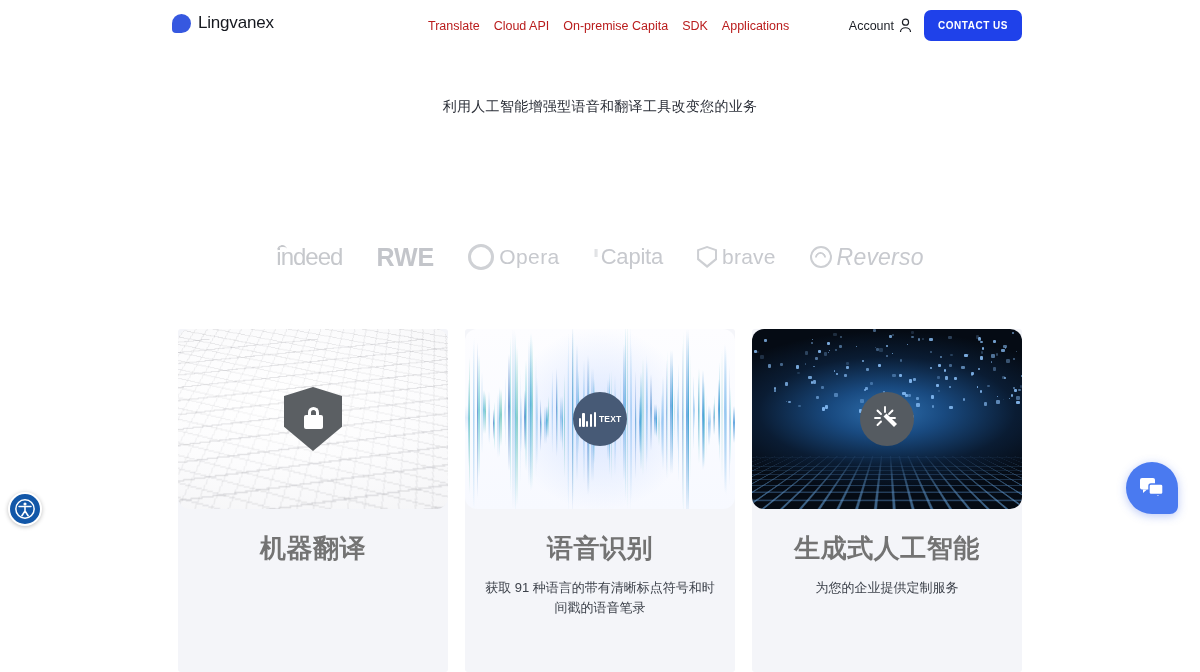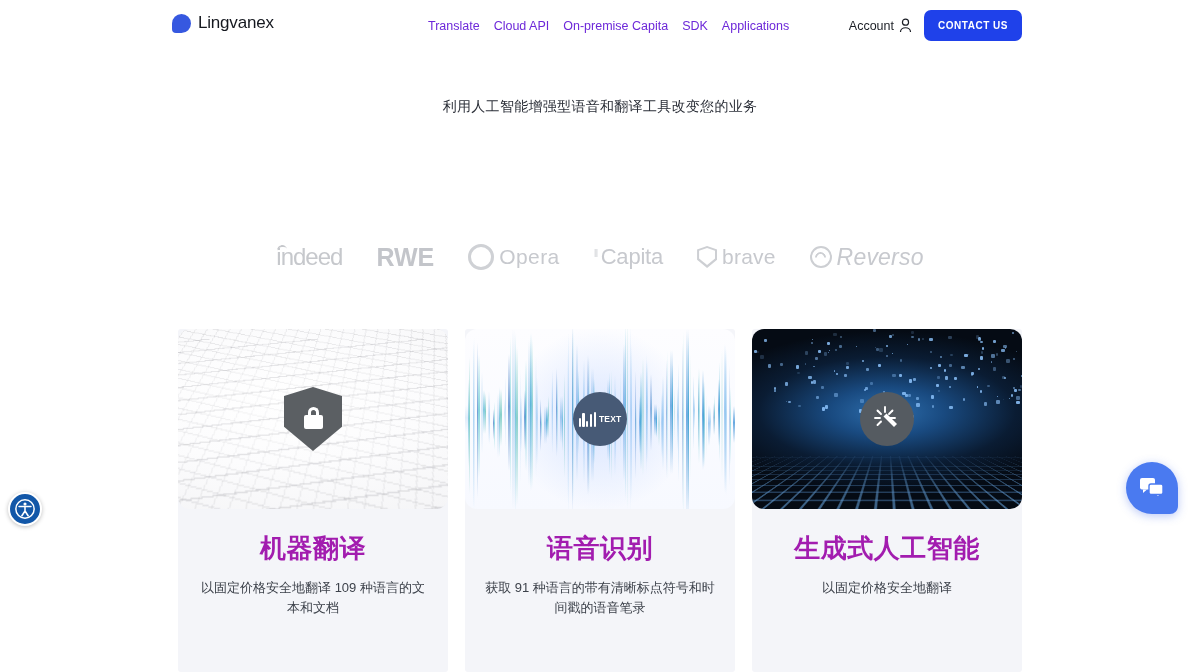--- a/index.html
+++ b/index.html
@@ -29,21 +29,21 @@
     display:block;
   }
   .brand-name {
     font-size: 17px; letter-spacing: -0.2px; color: #15181f; font-weight: 400;
   }
   .nav {
     position: absolute; left: 428px; top: 19px;
     display: flex; align-items: center; gap: 14px;
   }
   .nav a {
-    font-size: 12.5px; color: #6d28d9; text-decoration: none; white-space: nowrap;
+    font-size: 12.5px; color: #b91c1c; text-decoration: none; white-space: nowrap;
   }
   .account {
     position: absolute; right: 288px; top: 18px;
     display: flex; align-items: center; gap: 5px;
     font-size: 12.5px; color: #1b1e25; cursor: pointer;
   }
   .account-icon { width: 13px; height: 15px; display:block; }
   .contact-btn {
     position: absolute; right: 178px; top: 10px;
     width: 98px; height: 31px; border-radius: 7px;
@@ -207,21 +207,21 @@
   }
   .eqbars { display:flex; align-items:flex-end; gap:1.6px; height:15px;}
   .eqbars span{display:block;width:2.2px;background:#fff;border-radius:1px;}
   .text-label { color:#fff; font-size:8.5px; font-weight:bold; letter-spacing:.2px;}
   .icon-wand {
     width: 54px; height: 54px; border-radius: 50%;
     background: #555b61; display:flex;align-items:center;justify-content:center;
   }
 
   .card-title {
-    margin-top: 22px; font-size: 26px; font-weight: bold; color: #a21caf; letter-spacing:.5px;
+    margin-top: 22px; font-size: 26px; font-weight: bold; color: #737373; letter-spacing:.5px;
   }
   .card-desc {
     margin-top: 12px; width: 232px; text-align: center;
     font-size: 13px; line-height: 20px; color: #3d424b;
   }
 
   
   .a11y-btn {
     position: absolute; left: 8px; bottom: 8px;
     width: 34px; height: 34px; border-radius: 50%;
@@ -321,21 +321,20 @@
         <div class="card-icon">
           <span class="icon-shield">
             <span class="lock">
                 <span class="sh"></span>
                 <span class="body"></span>
               </span>
           </span>
         </div>
       </div>
       <div class="card-title">机器翻译</div>
-      <div class="card-desc">以固定价格安全地翻译 109 种语言的文本和文档</div>
     </div>
 
     <div class="card">
       <div class="card-img bg-wave">
         <span class="bars" id="waveBars">
             <i style="left:0.00%;width:2.6px;top:42%;bottom:42%;background:linear-gradient(180deg,rgba(255,255,255,0) 0%,#1f7fd0 45%,rgba(255,255,255,0) 100%);opacity:0.12;"></i>
             <i style="left:0.96%;width:1.4px;top:27.764622097859377%;bottom:23.247482310699088%;background:linear-gradient(180deg,rgba(255,255,255,0) 0%,#2aa6c8 45%,rgba(255,255,255,0) 100%);opacity:0.55;"></i>
             <i style="left:1.43%;width:1.4px;top:15.753402655833177%;bottom:8.29708996809537%;background:linear-gradient(180deg,rgba(255,255,255,0) 0%,#3fb6a8 45%,rgba(255,255,255,0) 100%);opacity:0.65;"></i>
             <i style="left:2.79%;width:1.4px;top:7.787158376275642%;bottom:-0.003622670749919621%;background:linear-gradient(180deg,rgba(255,255,255,0) 0%,#5fa8e8 45%,rgba(255,255,255,0) 100%);opacity:0.34;"></i>
             <i style="left:3.04%;width:1.4px;top:4.946605834290963%;bottom:-0.45709961011824873%;background:linear-gradient(180deg,rgba(255,255,255,0) 0%,#8fc6f0 45%,rgba(255,255,255,0) 100%);opacity:0.38;"></i>
@@ -638,21 +637,21 @@
                 <line x1="5.5" y1="21" x2="9" y2="17.5"></line>
                 <line x1="20.5" y1="6.5" x2="17" y2="10"></line>
                 <line x1="23" y1="14" x2="18.5" y2="14"></line>
               </g>
               <path d="M11.5 12.5 L14.5 9.5 L25 20 L22 23 Z" fill="#fff"></path>
             </svg>
           </span>
         </div>
       </div>
       <div class="card-title">生成式人工智能</div>
-      <div class="card-desc">以固定价格安全地翻译</div>
+      <div class="card-desc">为您的企业提供定制服务</div>
     </div>
   </div>
 
   <div class="a11y-btn">
     <svg width="22" height="22" viewBox="0 0 24 24">
       <circle cx="12" cy="12" r="10" fill="none" stroke="#ffffff" stroke-width="1.6"></circle>
       <circle cx="12" cy="6.6" r="1.7" fill="#fff"></circle>
       <path d="M5.5 9.2 L18.5 9.2" stroke="#fff" stroke-width="1.7" stroke-linecap="round"></path>
       <path d="M12 9.2 L12 14.2 L8.6 19.4 M12 14.2 L15.4 19.4" stroke="#fff" stroke-width="1.7" fill="none" stroke-linecap="round"></path>
     </svg>

